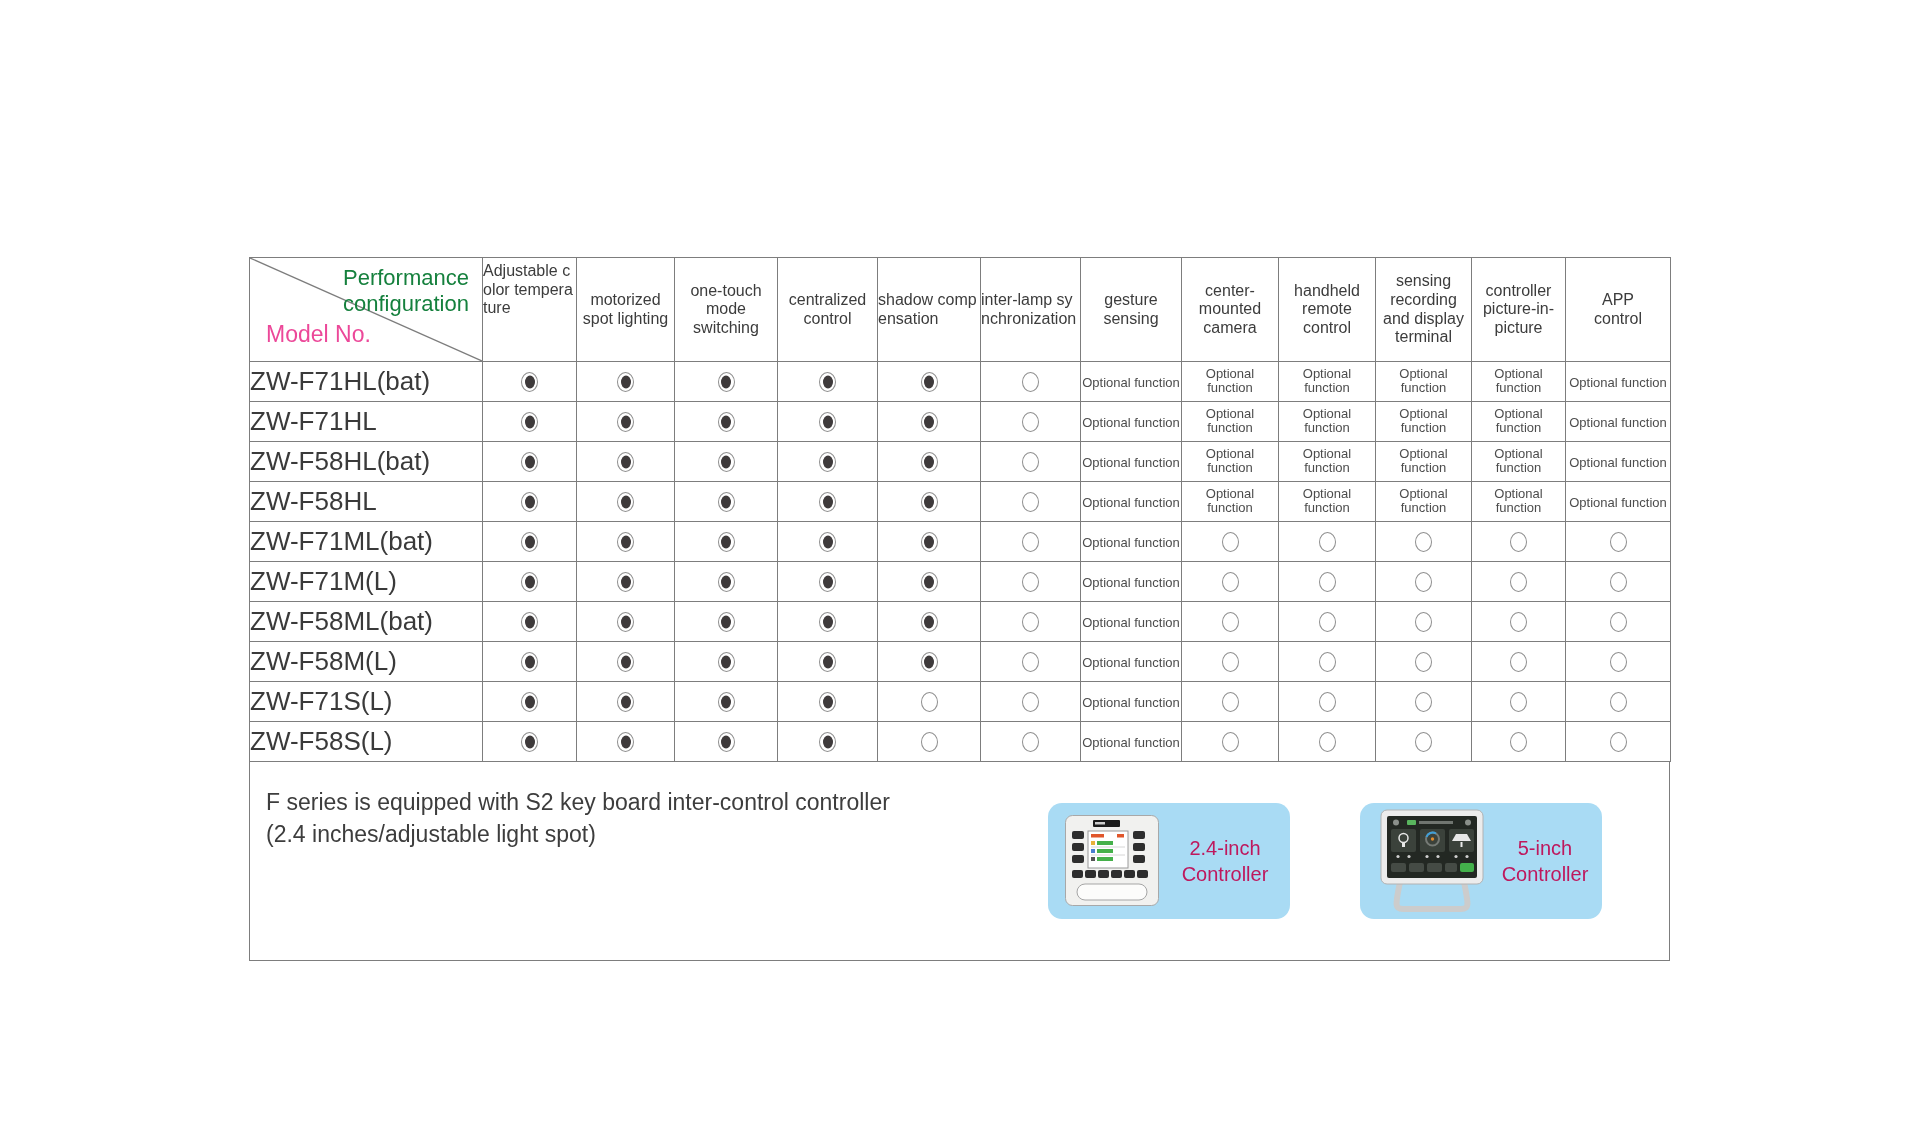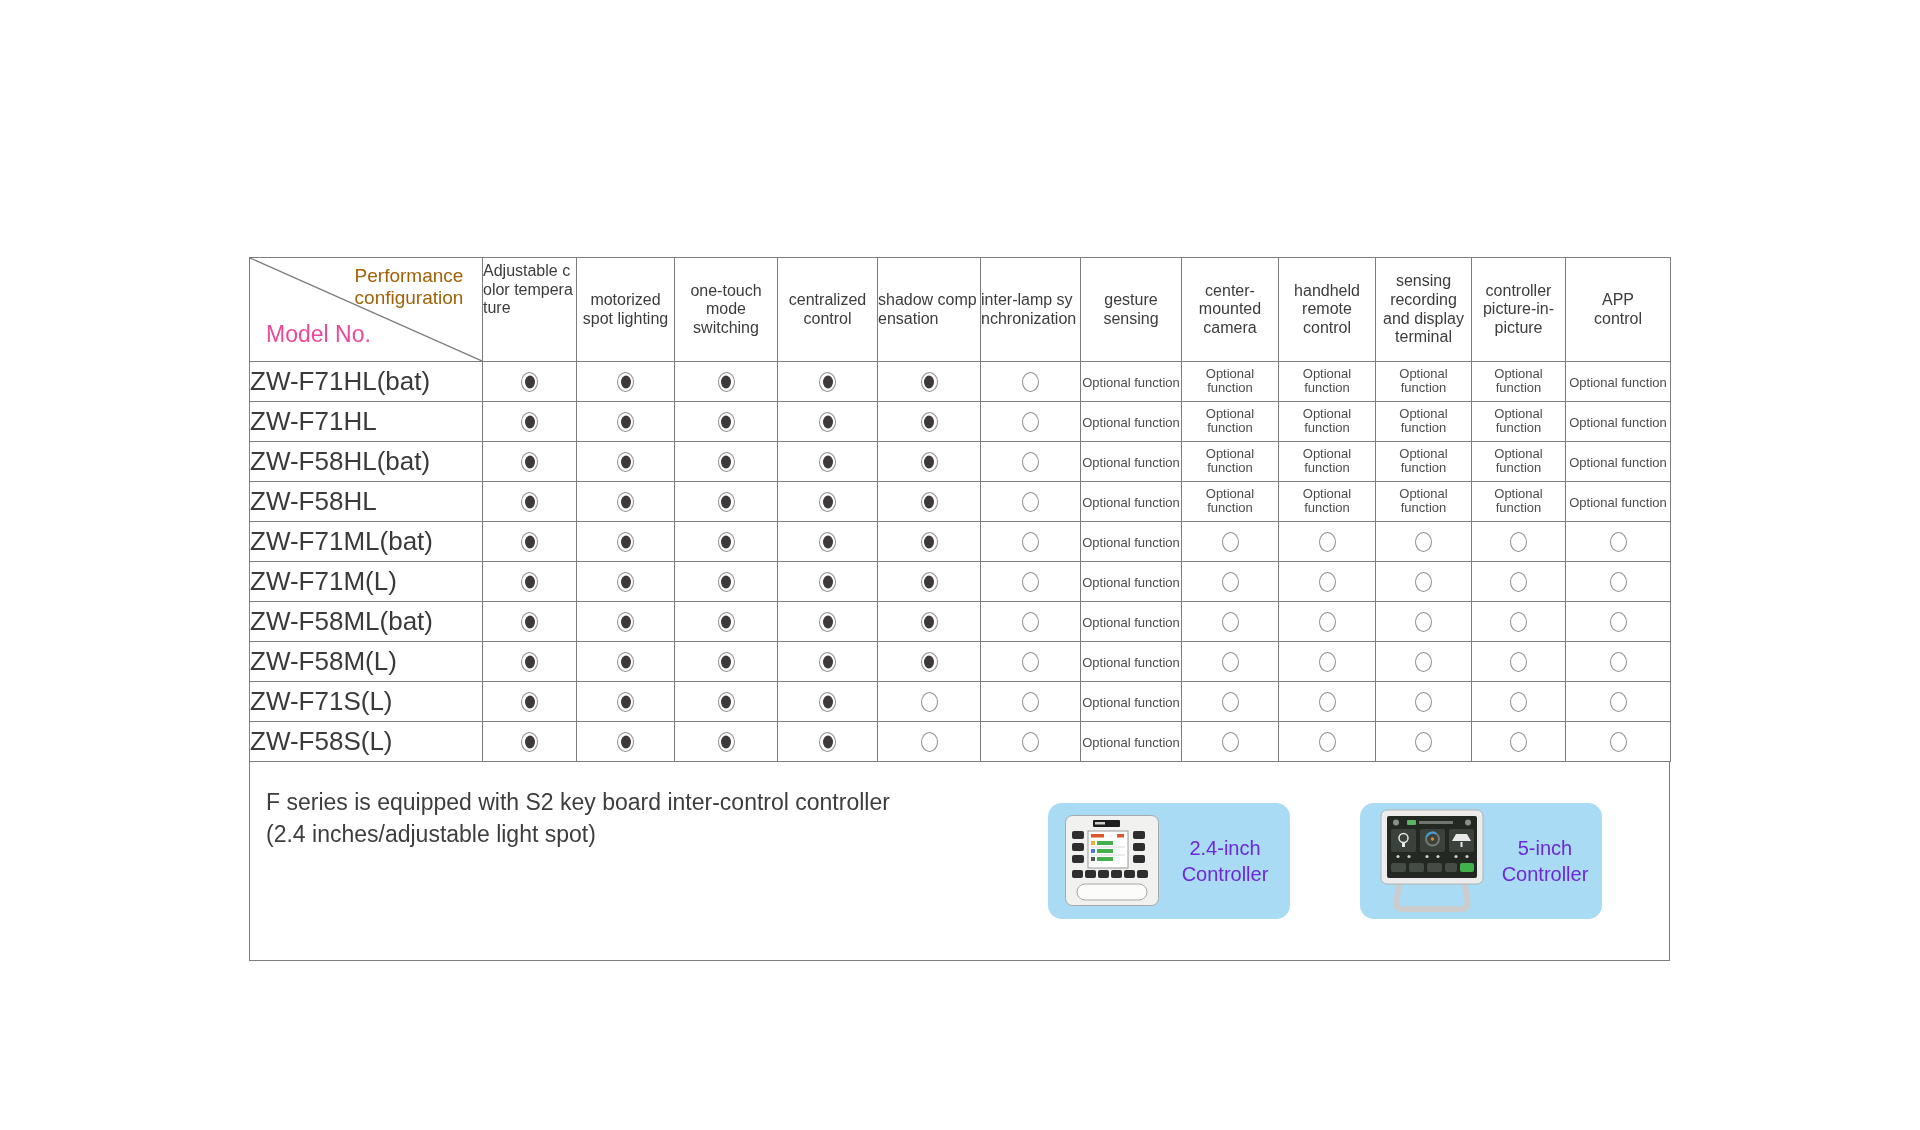--- a/index.html
+++ b/index.html
@@ -11,22 +11,22 @@
   table.grid th,table.grid td{border:1px solid #7d7d7d;padding:0;box-sizing:border-box;}
 
   thead th{height:104px;font-weight:normal;font-size:16px;line-height:1.16;color:#3c3c3c;
            vertical-align:middle;padding:3px 4px;text-align:center;}
   thead th.break{text-align:left;word-break:break-all;margin-left:20px;}
   thead th.top{vertical-align:top;padding-top:4px;}
   thead th.narrowpad{padding:3px 18px;}
 
   th.corner{position:relative;padding:0;}
   .diag{position:absolute;left:0;top:0;width:100%;height:100%;}
-  .corner-top{position:absolute;top:7px;right:7px;width:132px;text-align:center;
-              font-size:19px;line-height:1.18;color:#a16207;}
+  .corner-top{position:absolute;top:7px;right:7px;width:132px;text-align:left;
+              font-size:22px;line-height:1.18;color:#15803d;}
   .corner-bottom{position:absolute;left:16px;bottom:13px;font-size:23px;color:#ec4899;}
 
   tbody td{height:40px;text-align:center;vertical-align:middle;}
   td.model{font-size:26px;text-align:left;padding-left:14px;color:#3a3a3a;}
 
   .opt{display:inline-block;font-size:13px;line-height:1.12;color:#4c4c4c;}
 
   .mark{display:inline-block;position:relative;width:17px;height:20px;
         border:1.4px solid #8f8f8f;border-radius:50%;box-sizing:border-box;
         vertical-align:middle;background:#ffffff;}
@@ -36,21 +36,21 @@
   .footer{position:relative;width:1421px;height:199px;border:1px solid #7d7d7d;border-top:none;
           box-sizing:border-box;}
   .notes{position:absolute;left:16px;top:24px;width:670px;}
   .notes p{margin:0 1px 15px 0;font-size:23px;line-height:32px;color:#3d3d3d;}
 
   .card{position:absolute;top:41px;width:242px;height:116px;background:#a9dbf4;
         border-radius:14px;display:flex;align-items:center;}
   .card1{left:798px;}
   .card2{left:1110px;align-items:center;}
   .card .img{flex:0 0 auto;margin-left:16px;}
-  .card .lbl{flex:1 1 auto;text-align:center;font-size:20px;line-height:26px;color:#6d28d9;
+  .card .lbl{flex:1 1 auto;text-align:center;font-size:20px;line-height:26px;color:#be185d;
              padding:0 8px;}
 </style>
 </head>
 <body>
 
 <div class="page">
   <div class="spec">
 
     <table class="grid">
       <colgroup>

